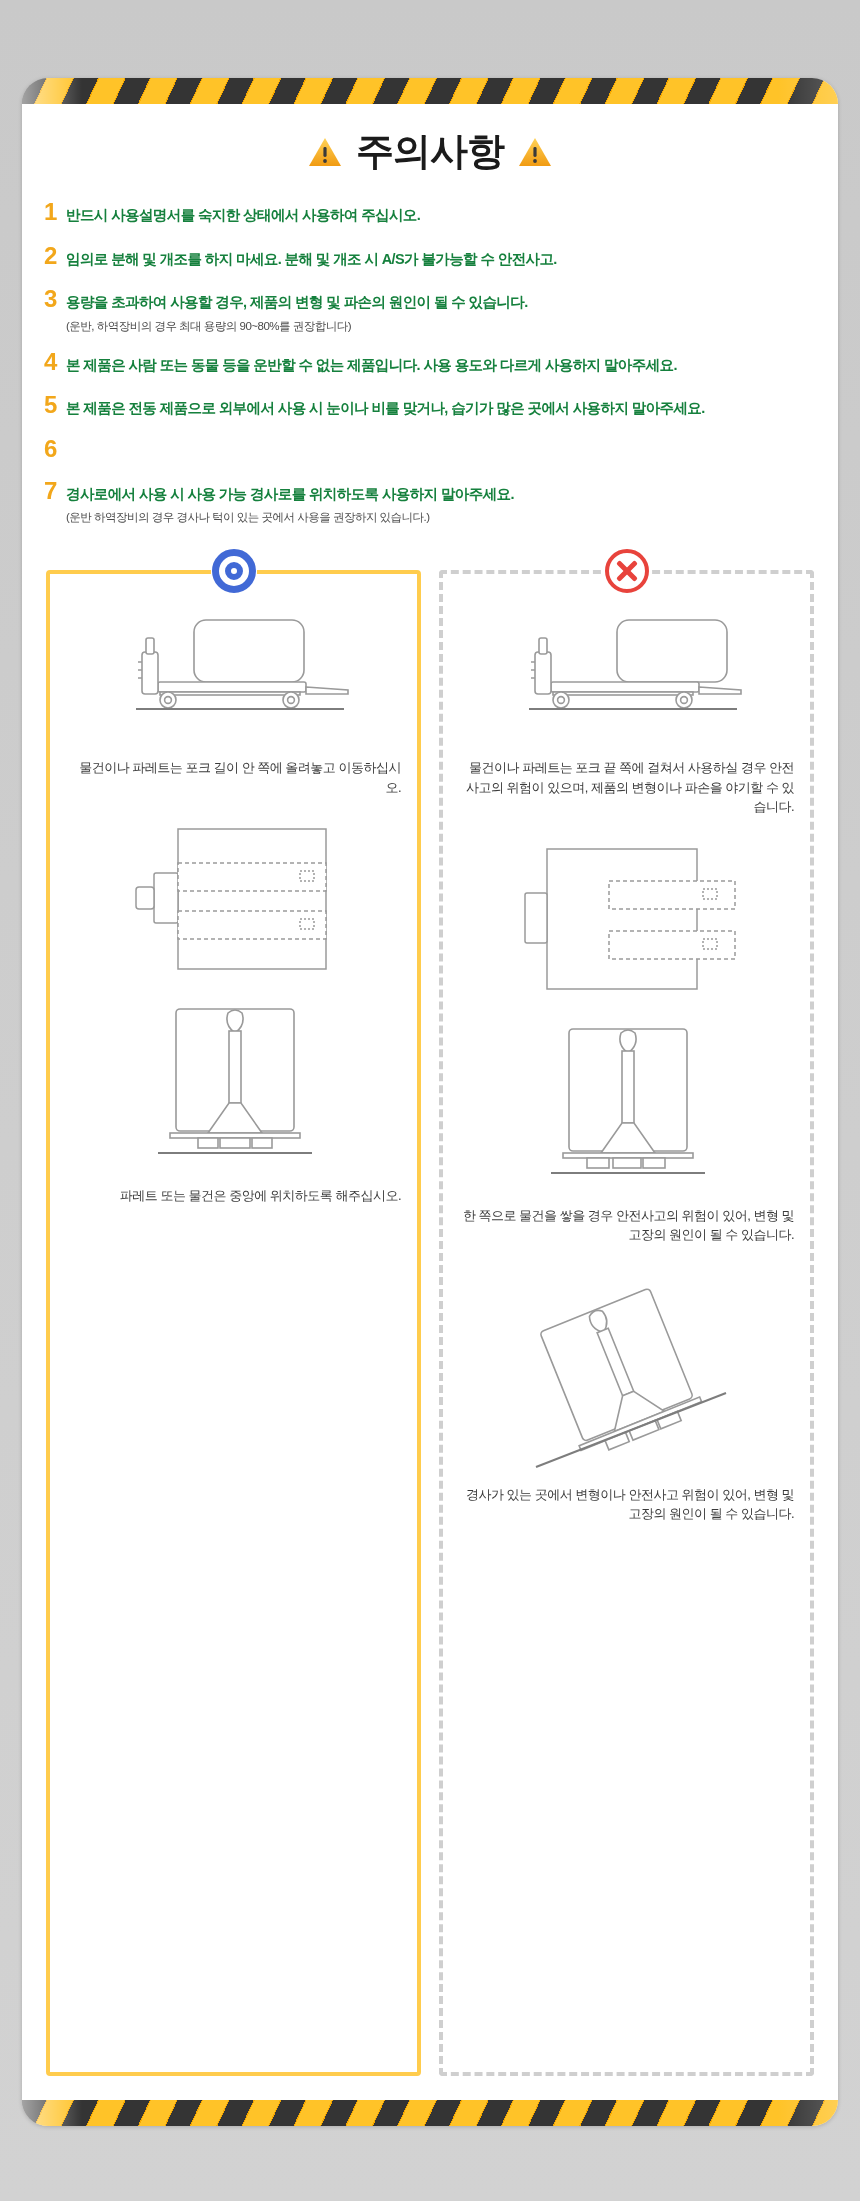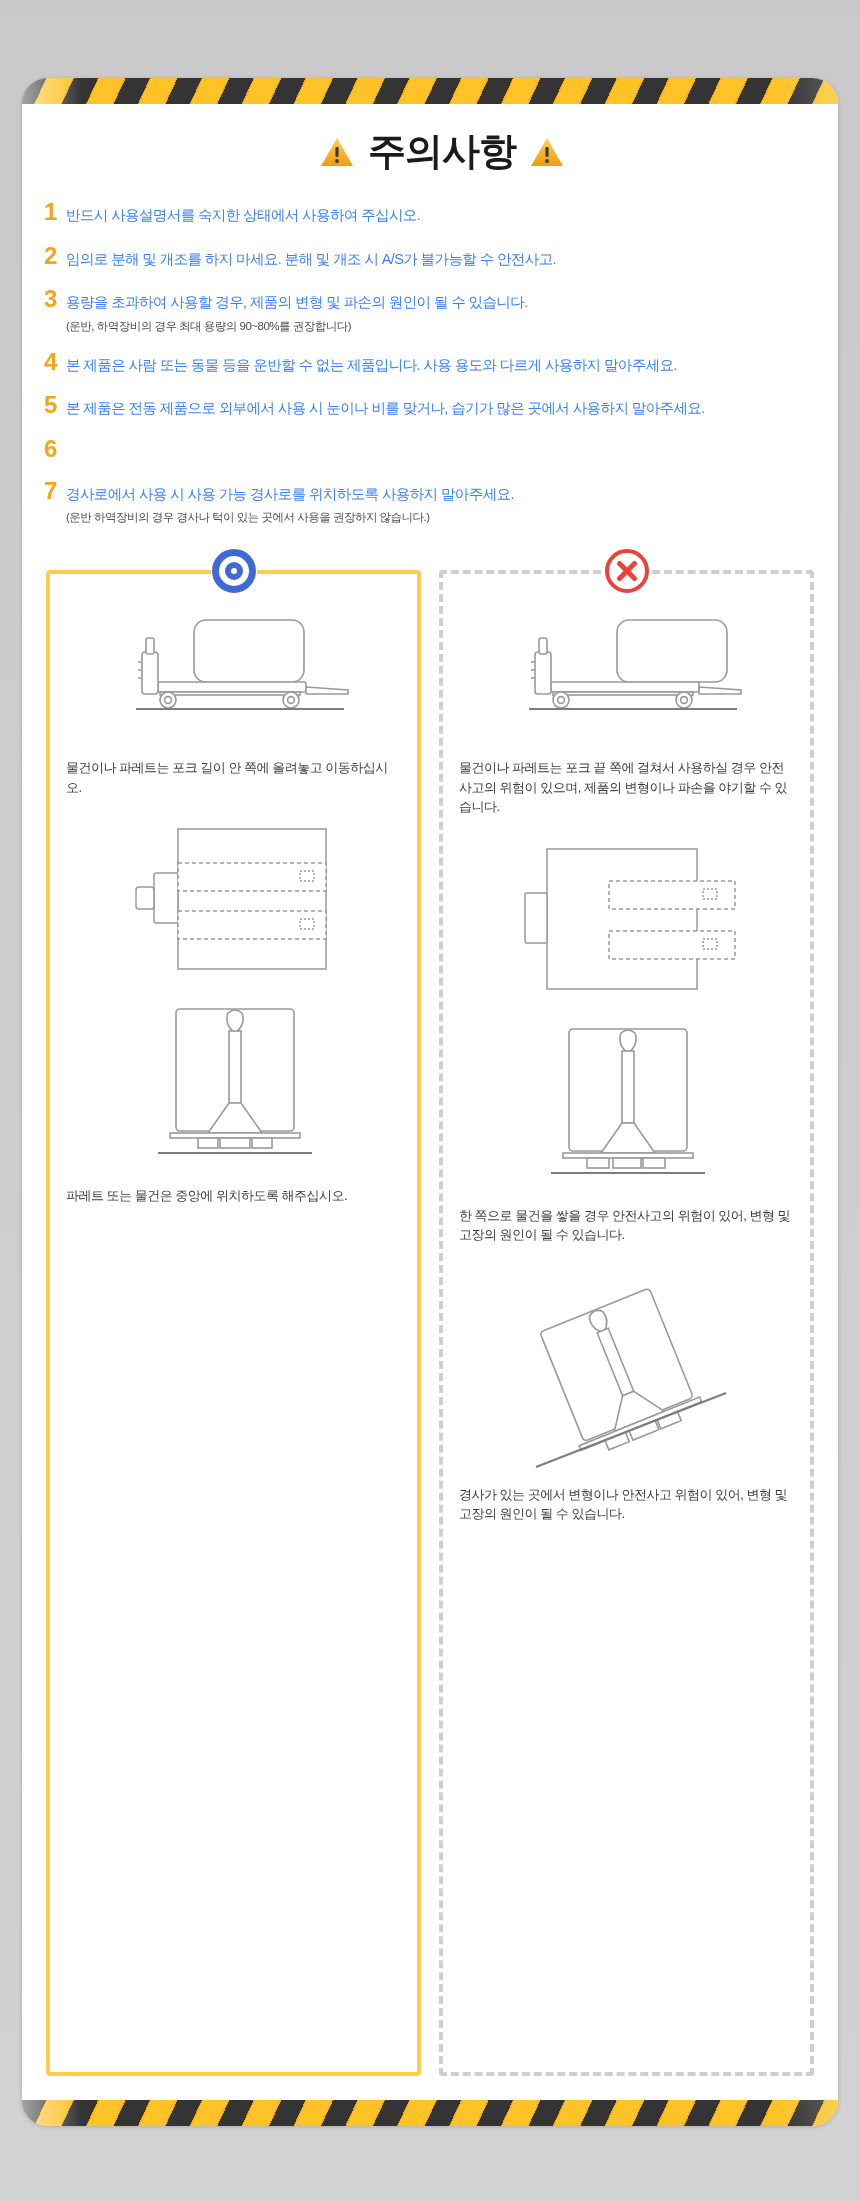--- a/index.html
+++ b/index.html
@@ -31,49 +31,49 @@
   .stripe-top { top: 0; }
   .stripe-bottom { bottom: 0; }
   .stripe-fade-l, .stripe-fade-r {
     position: absolute; top: 0; height: 26px; width: 60px; pointer-events:none;
   }
   .stripe-fade-l { left: 0; background: linear-gradient(90deg, rgba(255,255,255,.55), rgba(255,255,255,0)); }
   .stripe-fade-r { right: 0; background: linear-gradient(270deg, rgba(255,255,255,.2), rgba(255,255,255,0)); }
 
   
   .title-row {
-    position: absolute; top: 48px; left: 12px; width: 100%;
+    position: absolute; top: 48px; left: 0; width: 100%;
     display: flex; align-items: center; justify-content: center; gap: 14px;
   }
   .title-text {
     font-size: 38px; font-weight: 700; color: #1b1b1b; letter-spacing: -1px;
   }
   .warn-tri { width: 34px; height: 30px; display: block; }
 
   
   .list { position: absolute; top: 122px; left: 0; width: 100%; }
   .item { display: flex; align-items: baseline; padding: 0 18px 0 22px; margin-bottom: 18px; }
   .num {
     font-size: 24px; font-weight: 700; color: #f2a71b;
     min-width: 22px; flex: 0 0 22px; line-height: 1;
   }
   .itxt {
-    font-size: 14.5px; font-weight: 400; color: #3b82f6;
+    font-size: 14.5px; font-weight: 700; color: #15803d;
     letter-spacing: -0.6px; line-height: 1.35;
   }
   .subnote {
     font-size: 11.5px; color: #4a4a4a; letter-spacing: -0.5px;
     margin: -12px 0 16px 44px; font-weight: 400;
   }
 
   
   .panels {
     position: absolute; top: 470px; left: 24px;
     width: 768px; height: 1528px;
-    display: flex; gap: 18px;
+    display: flex; gap: 18px; text-align: right;
   }
   .panel { position: relative; flex: 1 1 0; padding-top: 22px; }
   .panel-box {
     position: absolute; inset: 22px 0 0 0;
     border-radius: 4px;
   }
   .panel-ok   .panel-box { border: 4px solid #ffcc4d; }
   .panel-bad  .panel-box { border: 4px dashed #cfcfcf; }
   .mark {
     position: absolute; top: 0; left: 50%; transform: translateX(-50%);
@@ -169,21 +169,21 @@
     </div>
 
     <div class="item">
       <span class="num">6</span>
     </div>
 
     <div class="item">
       <span class="num">7</span>
       <span class="itxt">경사로에서 사용 시 사용 가능 경사로를 위치하도록 사용하지 말아주세요.</span>
     </div>
-    <div class="subnote">(운반 하역장비의 경우 경사나 턱이 있는 곳에서 사용을 권장하지 않습니다.)</div>
+    <div class="subnote">(운반 하역장비의 경우 경사나 턱이 있는 곳에서 사용을 권장하지 있습니다.)</div>
   </div>
 
   <div class="panels">
 
     <div class="panel panel-ok">
       <div class="panel-box"></div>
       <div class="mark">
         <div class="mark-o">
             <i></i>
           </div>

